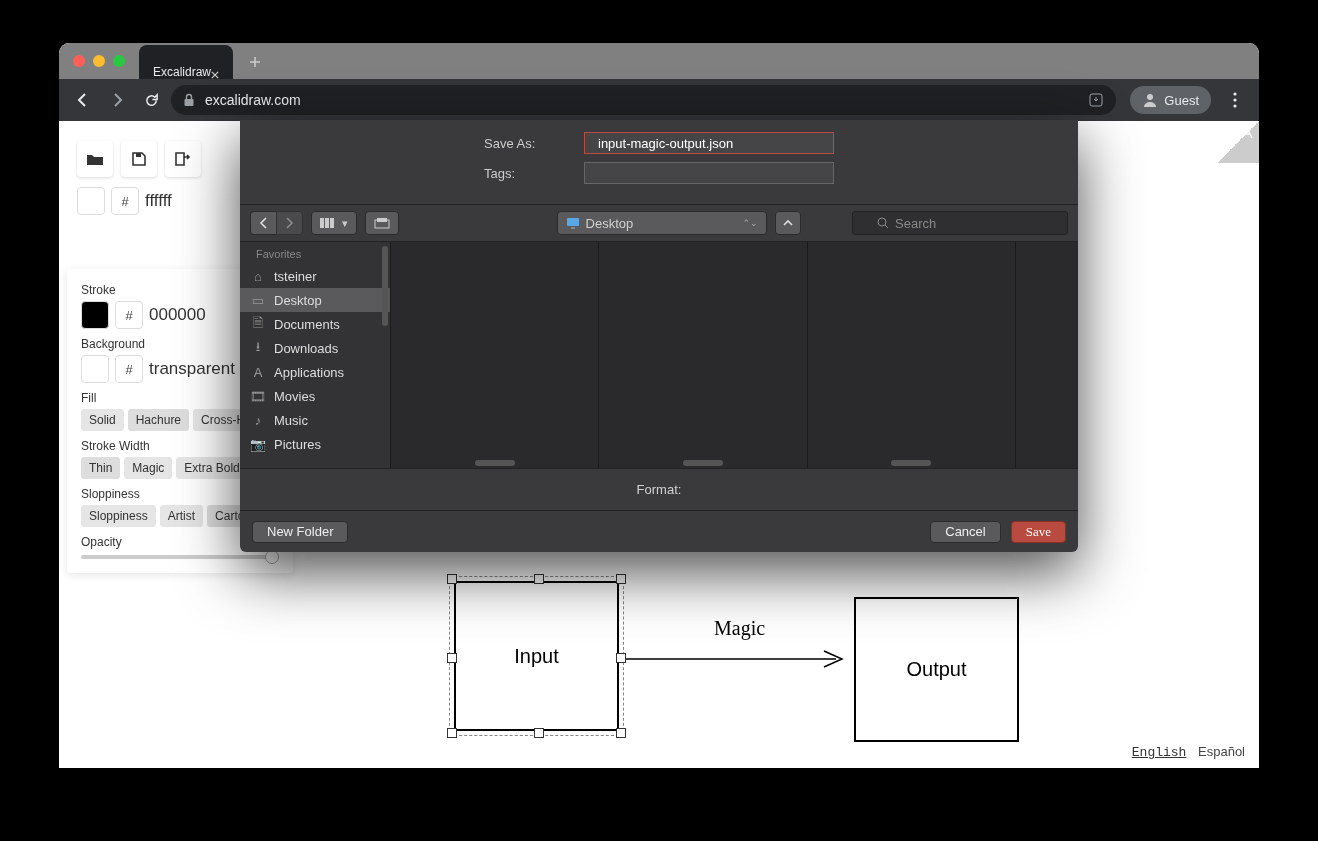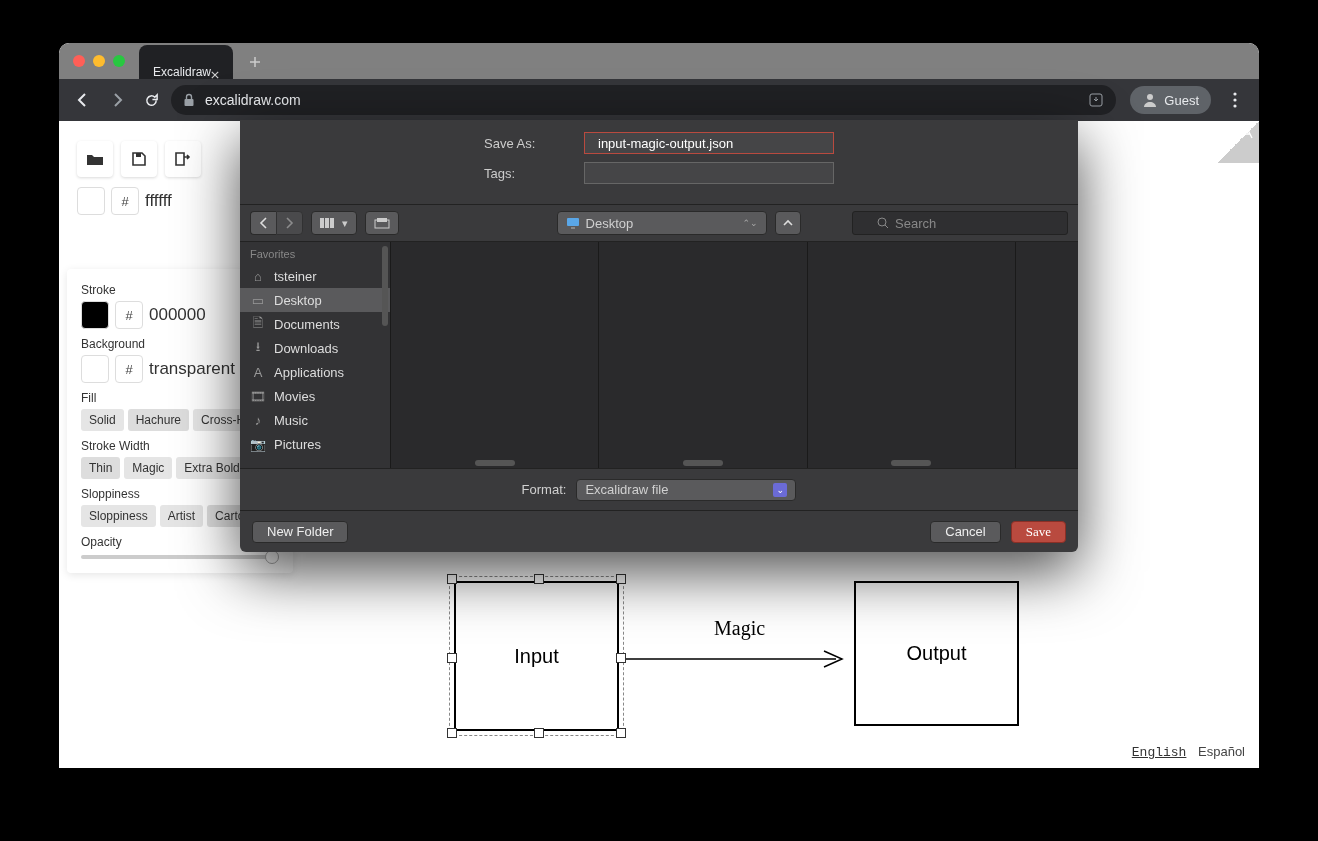--- a/index.html
+++ b/index.html
@@ -64,21 +64,21 @@
 .dlg-input.tags{border:1px solid #666;}
 .dlg-toolbar{height:38px;border-top:1px solid #222;border-bottom:1px solid #222;display:flex;align-items:center;padding:0 10px;gap:8px;}
 .segbtn{height:24px;background:#5a5a5c;border:1px solid #2a2a2a;border-radius:4px;display:flex;align-items:center;padding:0 8px;color:#ccc;font-size:11px;}
 .loc-dd{flex:0 0 210px;height:24px;background:#5a5a5c;border:1px solid #2a2a2a;border-radius:4px;display:flex;align-items:center;padding:0 8px;gap:6px;margin-left:150px;}
 .loc-dd .chev{margin-left:auto;}
 .upbtn{width:26px;height:24px;background:#5a5a5c;border:1px solid #2a2a2a;border-radius:4px;display:flex;align-items:center;justify-content:center;}
 .search-box{margin-left:auto;width:216px;height:24px;background:#2f2f31;border:1px solid #222;border-radius:3px;display:flex;align-items:center;padding:0 24px;gap:6px;color:#888;}
 .browser-body{display:flex;height:226px;}
 .sidebar{width:150px;background:#333335;overflow:hidden;position:relative;}
 .side-scroll{position:absolute;top:4px;right:2px;width:6px;height:80px;background:#555;border-radius:3px;}
-.side-h{font-size:11px;color:#888;padding:6px 10px 4px;}
+.side-h{font-size:11px;color:#888;padding:6px 16px 4px;}
 .side-item{display:flex;align-items:center;gap:8px;padding:4px 10px;color:#ddd;font-size:13px;}
 .side-item.sel{background:#5a5a5c;}
 .side-item .ic{width:16px;height:16px;display:flex;align-items:center;justify-content:center;color:#999;}
 .col{flex:1;background:#2a2a2c;border-left:1px solid #1a1a1a;position:relative;}
 .col .sb{position:absolute;bottom:2px;left:50%;width:40px;height:6px;background:#555;border-radius:3px;transform:translateX(-50%);}
 .dlg-format{height:42px;display:flex;align-items:center;justify-content:center;gap:10px;border-top:1px solid #222;}
 .fmt-dd{width:220px;height:22px;background:#5a5a5c;border:1px solid #2a2a2a;border-radius:4px;display:flex;align-items:center;padding:0 8px;}
 .fmt-dd .chev{margin-left:auto;background:#6b6bd6;width:14px;height:14px;border-radius:2px;display:flex;align-items:center;justify-content:center;font-size:9px;color:#fff;}
 .dlg-bottom{height:42px;display:flex;align-items:center;padding:0 12px;border-top:1px solid #222;}
 .mac-btn{height:22px;padding:0 14px;background:#5a5a5c;border:1px solid #2a2a2a;border-radius:4px;color:#eee;font-size:13px;display:flex;align-items:center;}
@@ -234,21 +234,21 @@
         <span>Input</span>
         <div class="handle" style="left:-9px;top:-9px"></div>
           <div class="handle" style="left:78px;top:-9px"></div>
           <div class="handle" style="right:-9px;top:-9px"></div>
         <div class="handle" style="left:-9px;top:70px"></div>
           <div class="handle" style="right:-9px;top:70px"></div>
         <div class="handle" style="left:-9px;bottom:-9px"></div>
           <div class="handle" style="left:78px;bottom:-9px"></div>
           <div class="handle" style="right:-9px;bottom:-9px"></div>
       </div>
-      <div class="box" style="left:400px;top:0;width:165px;height:145px;">
+      <div class="box" style="left:400px;top:16px;width:165px;height:145px;">
         <span>Output</span>
       </div>
       <svg style="position:absolute;left:170px;top:66px" width="230" height="24">
           <path d="M2 12 h210 M200 4 l18 8 -18 8" stroke="#000" stroke-width="1.5" fill="none"></path>
         </svg>
       <div class="arrow-label" style="left:260px;top:36px">Magic</div>
     </div>
 
     <div class="lang">
       <a>English</a>
@@ -359,24 +359,20 @@
     <div class="col">
         <div class="sb"></div>
       </div>
     <div class="col">
         <div class="sb"></div>
       </div>
     <div class="col" style="flex:.3"></div>
   </div>
   <div class="dlg-format">
     <label>Format:</label>
-    <div class="fmt-dd">
-      <span>Excalidraw file</span>
-      <span class="chev">⌄</span>
-    </div>
   </div>
   <div class="dlg-bottom">
     <div class="mac-btn">New Folder</div>
     <div class="spacer"></div>
     <div class="mac-btn" style="margin-right:10px">Cancel</div>
     <div class="mac-btn save">Save</div>
   </div>
 </div>
 
 </body></html>

